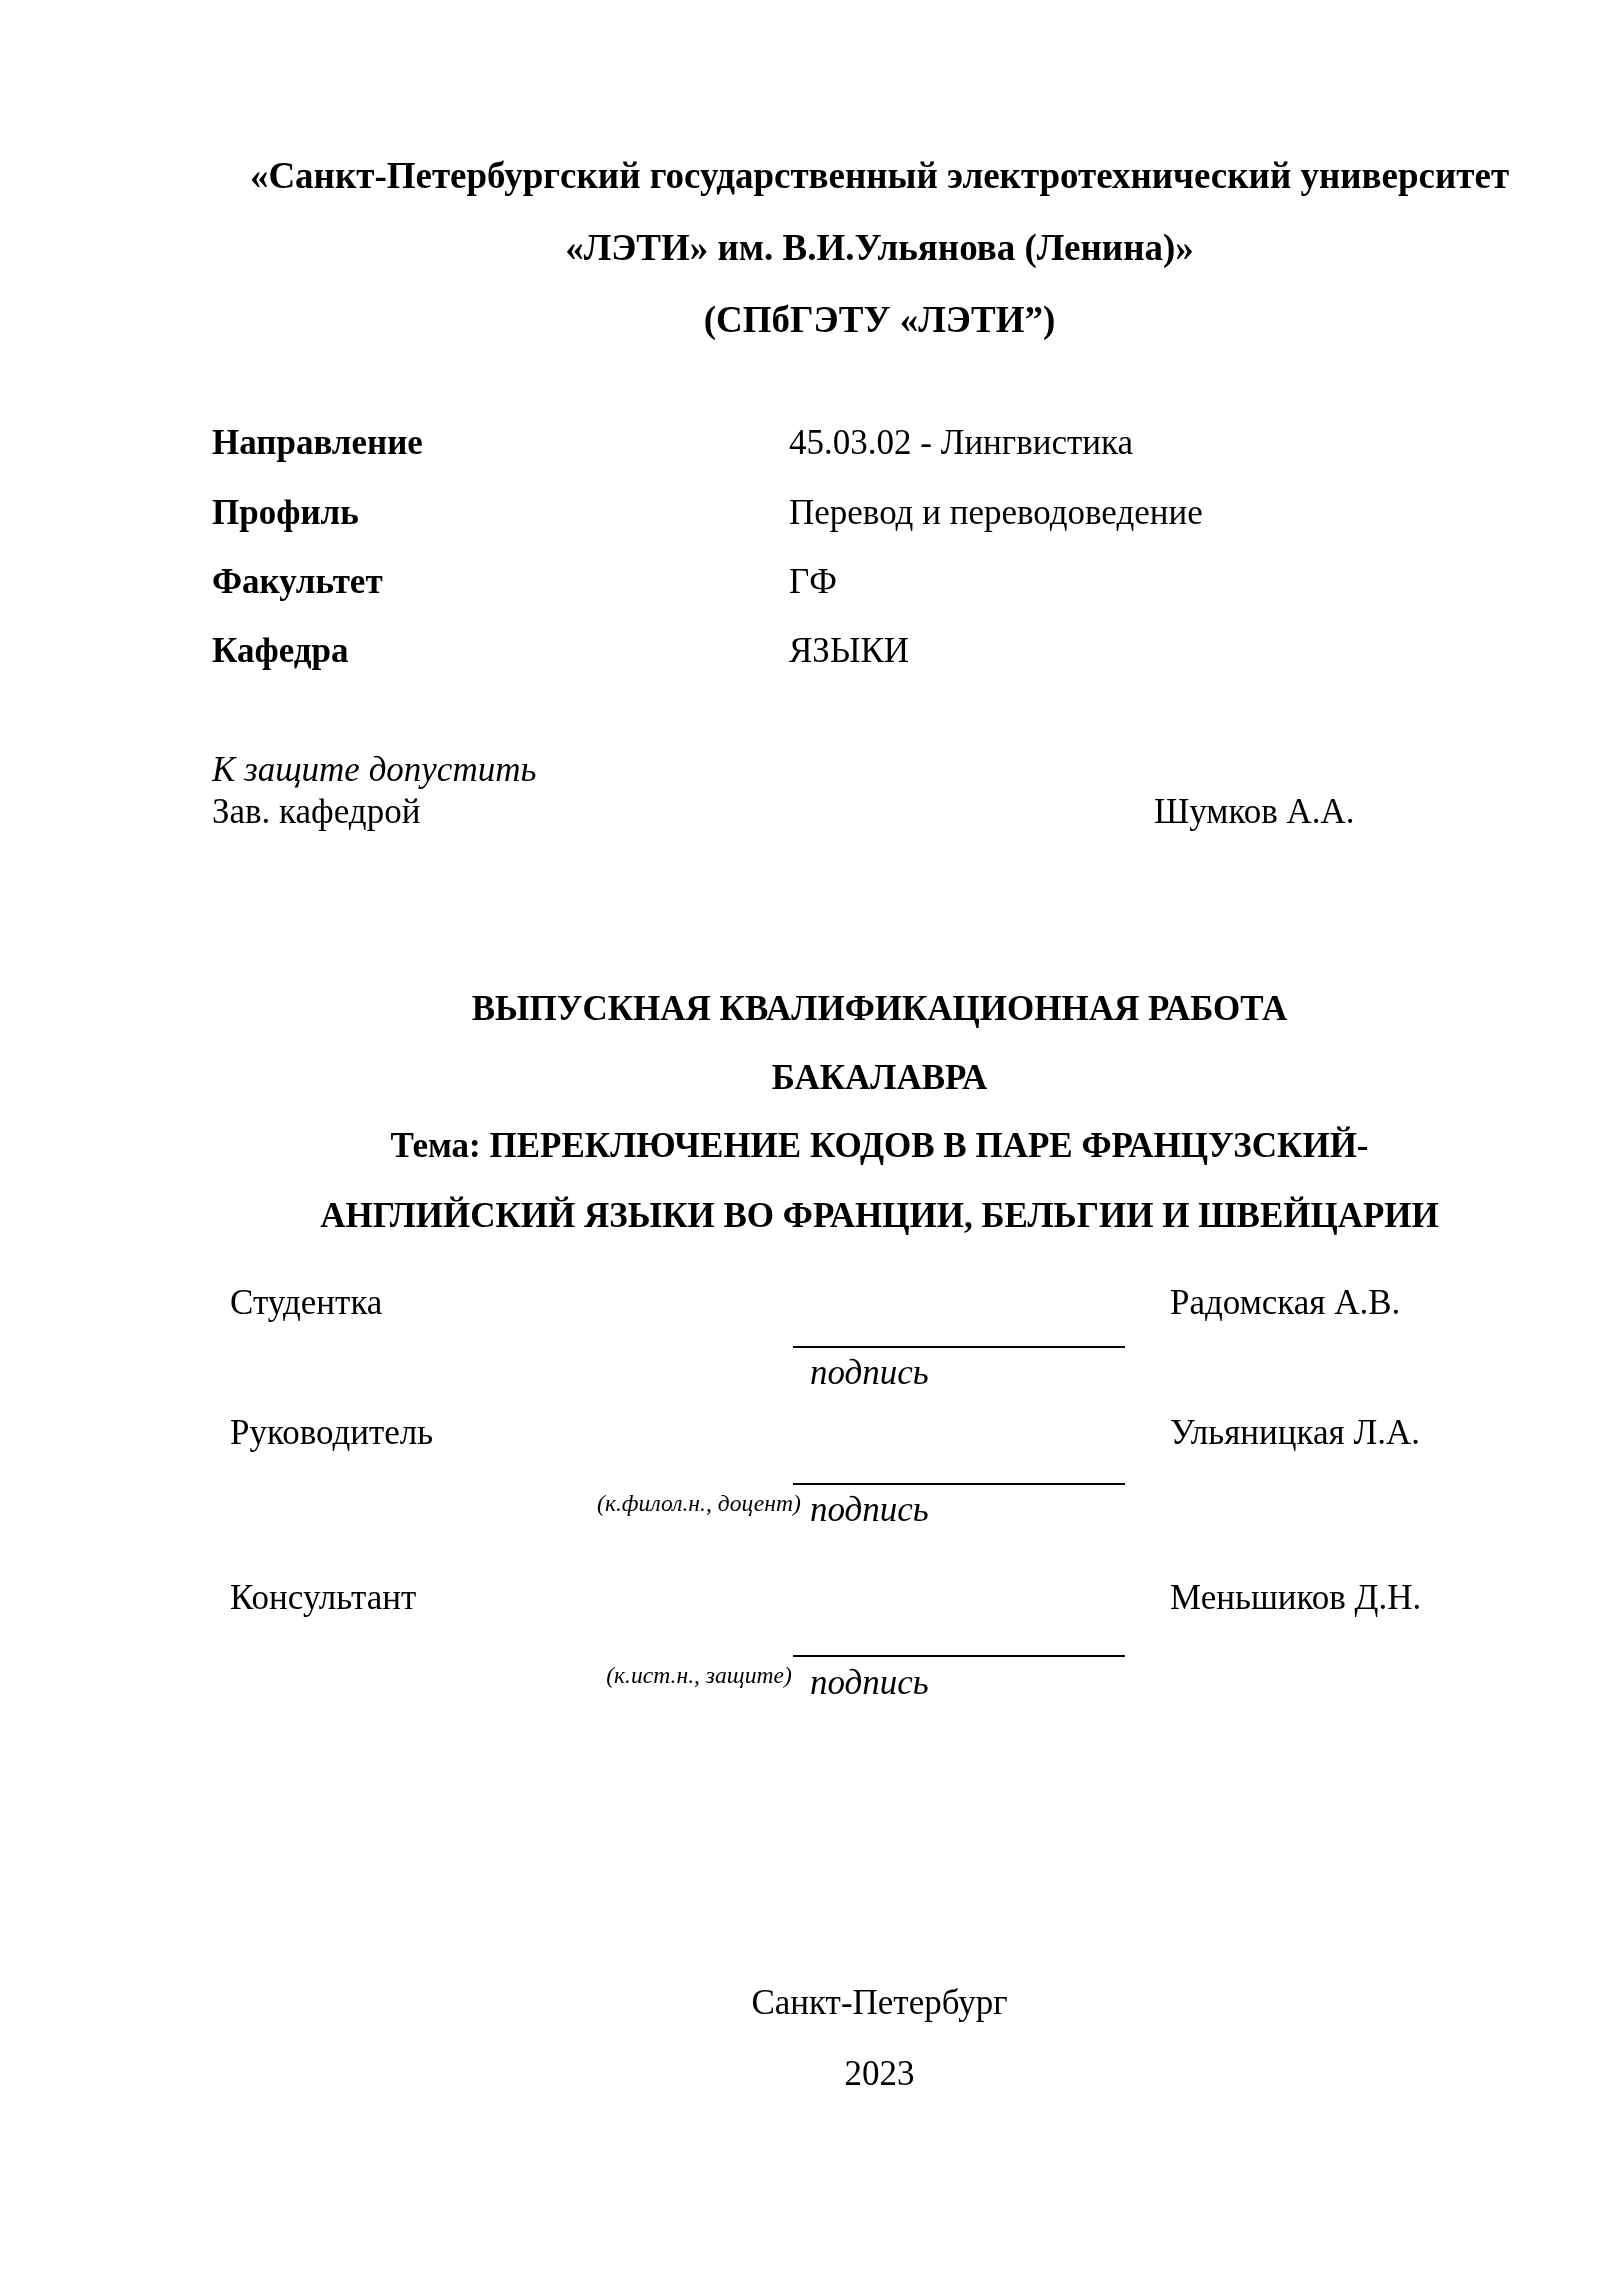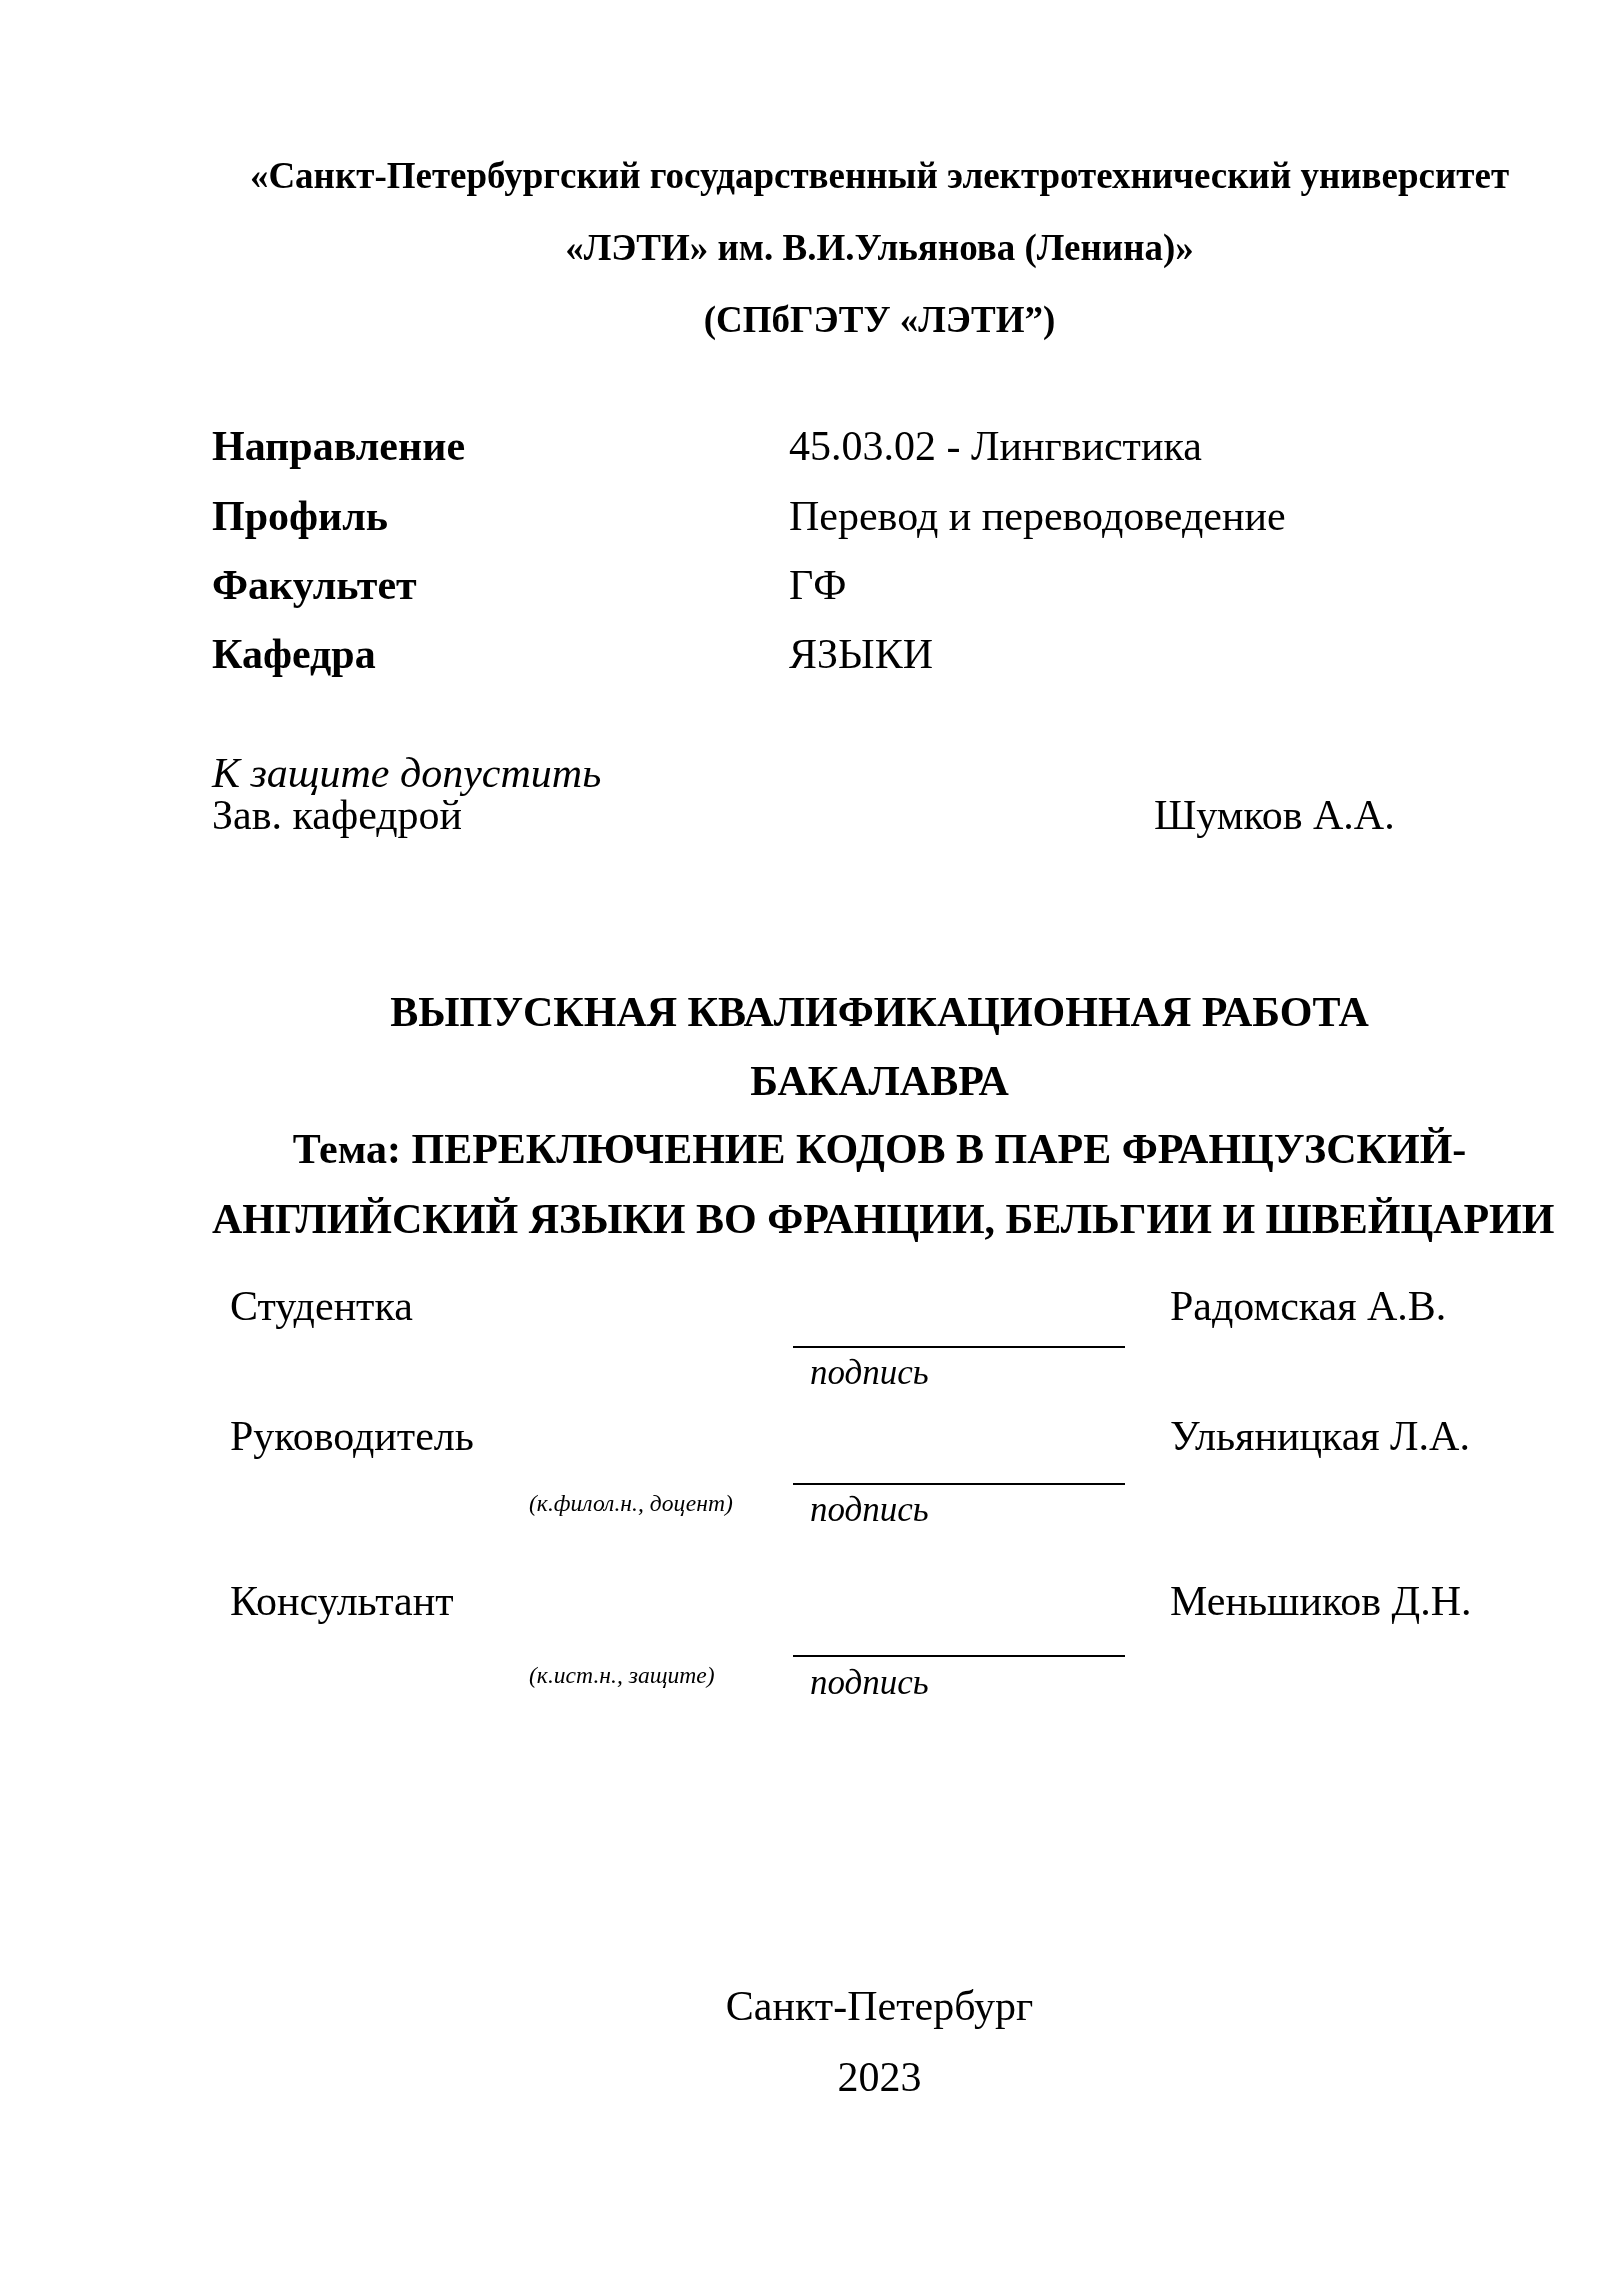--- a/index.html
+++ b/index.html
@@ -13,21 +13,21 @@
     height: 2295px;
     background: #ffffff;
     color: #000000;
     font-family: "Liberation Serif", "DejaVu Serif", serif;
     overflow: hidden;
     padding-left: 48px;
   }
   .line {
     position: absolute;
     line-height: 1;
-    font-size: 42px;
+    font-size: 35px;
     white-space: nowrap;
   }
   .center {
     left: 212px;
     width: 1335px;
     text-align: center;
   }
   .bold { font-weight: bold; }
   .italic { font-style: italic; margin-top: 28px; }
   .hdr { font-size: 37px; }
@@ -40,23 +40,23 @@
     font-style: italic;
   }
   .rule {
     position: absolute;
     width: 332px;
     left: 793px;
     border-top: 2.4px solid #000000;
     height: 0;
   }
   .deg {
-    left: 529px;
+    left: 580px;
     width: 238px;
-    text-align: left;
+    text-align: center;
   }
 </style>
 </head>
 <body>
 
 <div class="page">
 
   <div class="line center bold hdr" style="top:157px">«Санкт-Петербургский государственный электротехнический университет</div>
   <div class="line center bold hdr" style="top:229px">«ЛЭТИ» им. В.И.Ульянова (Ленина)»</div>
   <div class="line center bold hdr" style="top:301px">(СПбГЭТУ «ЛЭТИ”)</div>

